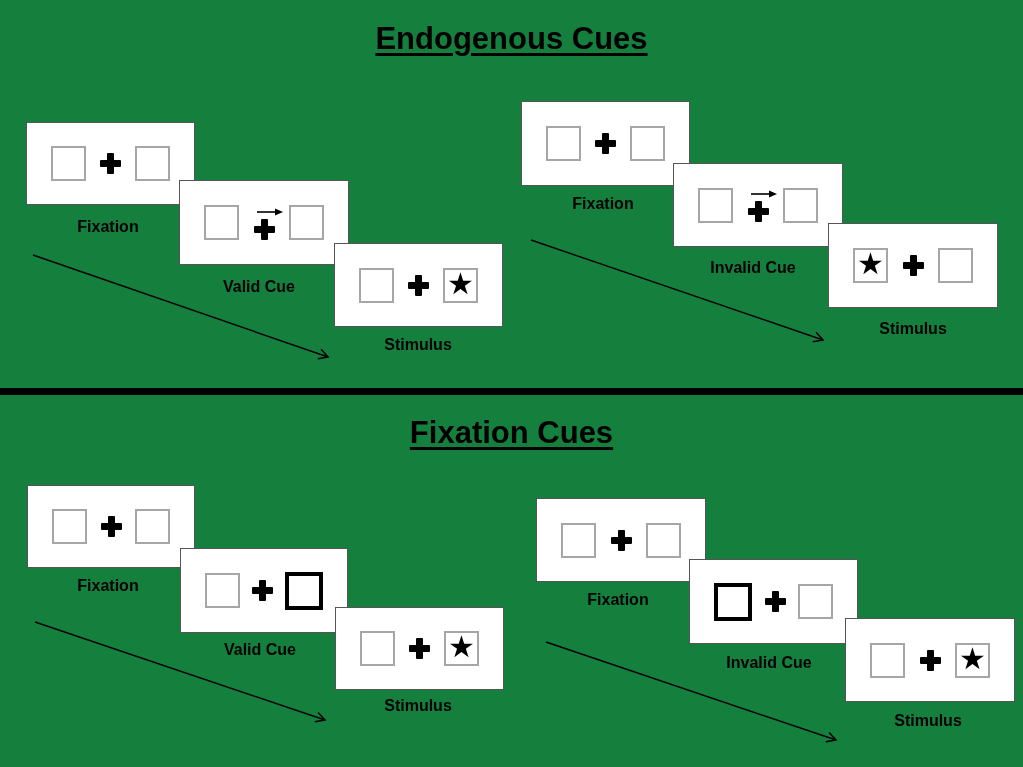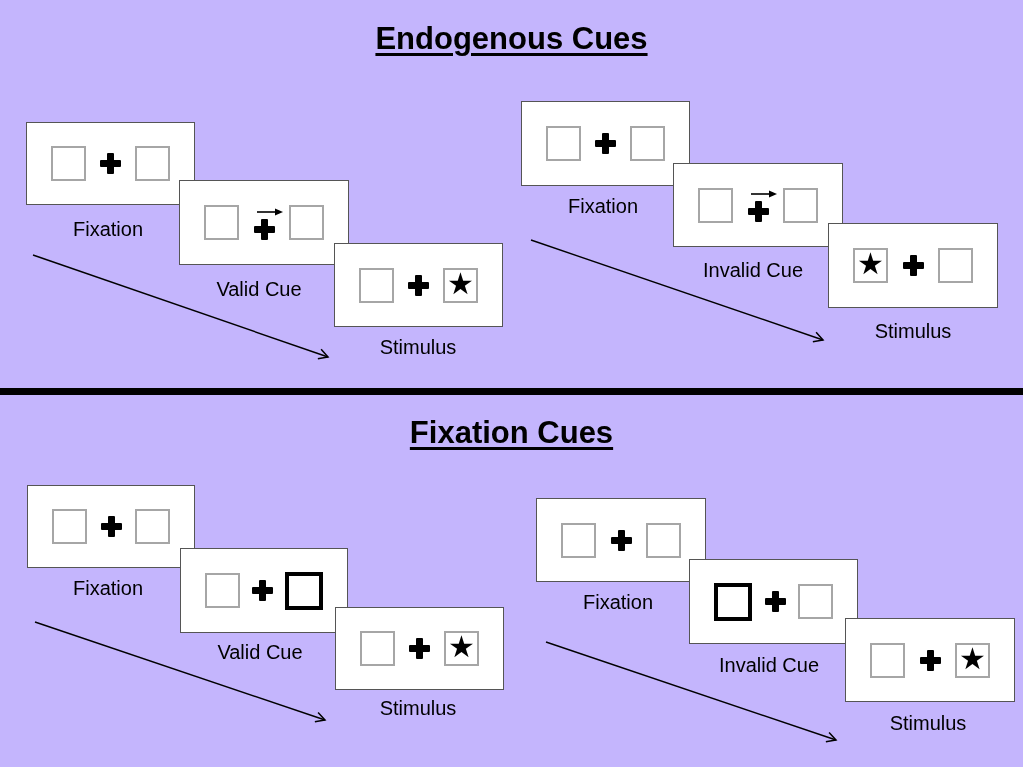--- a/index.html
+++ b/index.html
@@ -1,18 +1,18 @@
 <!DOCTYPE html>
 <html><head>
 <meta charset="utf-8">
 <style>
   * { margin:0; padding:0; box-sizing:border-box; }
   html,body { background:#ffffff; }
   body { font-family:"Liberation Sans", sans-serif; color:#000; }
-  .canvas { position:relative; width:1023px; height:767px; background:#c4b5fd; overflow:hidden; }
+  .canvas { position:relative; width:1023px; height:767px; background:#15803d; overflow:hidden; }
 
   .title { position:absolute; left:0; width:100%; text-align:center;
            font-weight:bold; font-size:31px; letter-spacing:0;
            text-decoration:underline; text-decoration-thickness:3px; text-underline-offset:4px; }
   #title-endogenous { top:21px; }
   #title-exogenous  { top:415px; }
 
   .divider { position:absolute; left:0; top:388px; width:1023px; height:7px; background:#000; }
 
   .card { position:absolute; background:#fff; border:1px solid #555;
@@ -26,21 +26,21 @@
   .star { font-family:"DejaVu Sans", sans-serif; font-size:30px; line-height:1; margin-top:-3px; color:#000; }
 
   .center { display:flex; flex-direction:column; align-items:center; flex:none; }
   .cue-arrow { margin-left:12px; margin-bottom:2px; display:block; }
 
   .plus { position:relative; width:21px; height:21px; flex:none; }
   .plus::before { content:""; position:absolute; left:0; top:7px; width:21px; height:7px; background:#000; border-radius:1px; }
   .plus::after  { content:""; position:absolute; left:7px; top:0; width:7px; height:21px; background:#000; border-radius:1px; }
 
   .card-label { position:absolute; transform:translateX(-50%); z-index:4;
-                font-weight:normal; font-size:20px; white-space:nowrap; }
+                font-weight:bold; font-size:16px; white-space:nowrap; }
 
   .arrows { position:absolute; left:0; top:0; z-index:0; pointer-events:none; }
 </style>
 </head>
 <body>
 
 <div class="canvas">
 
   <svg class="arrows" width="1023" height="767" viewBox="0 0 1023 767">
     <defs>

